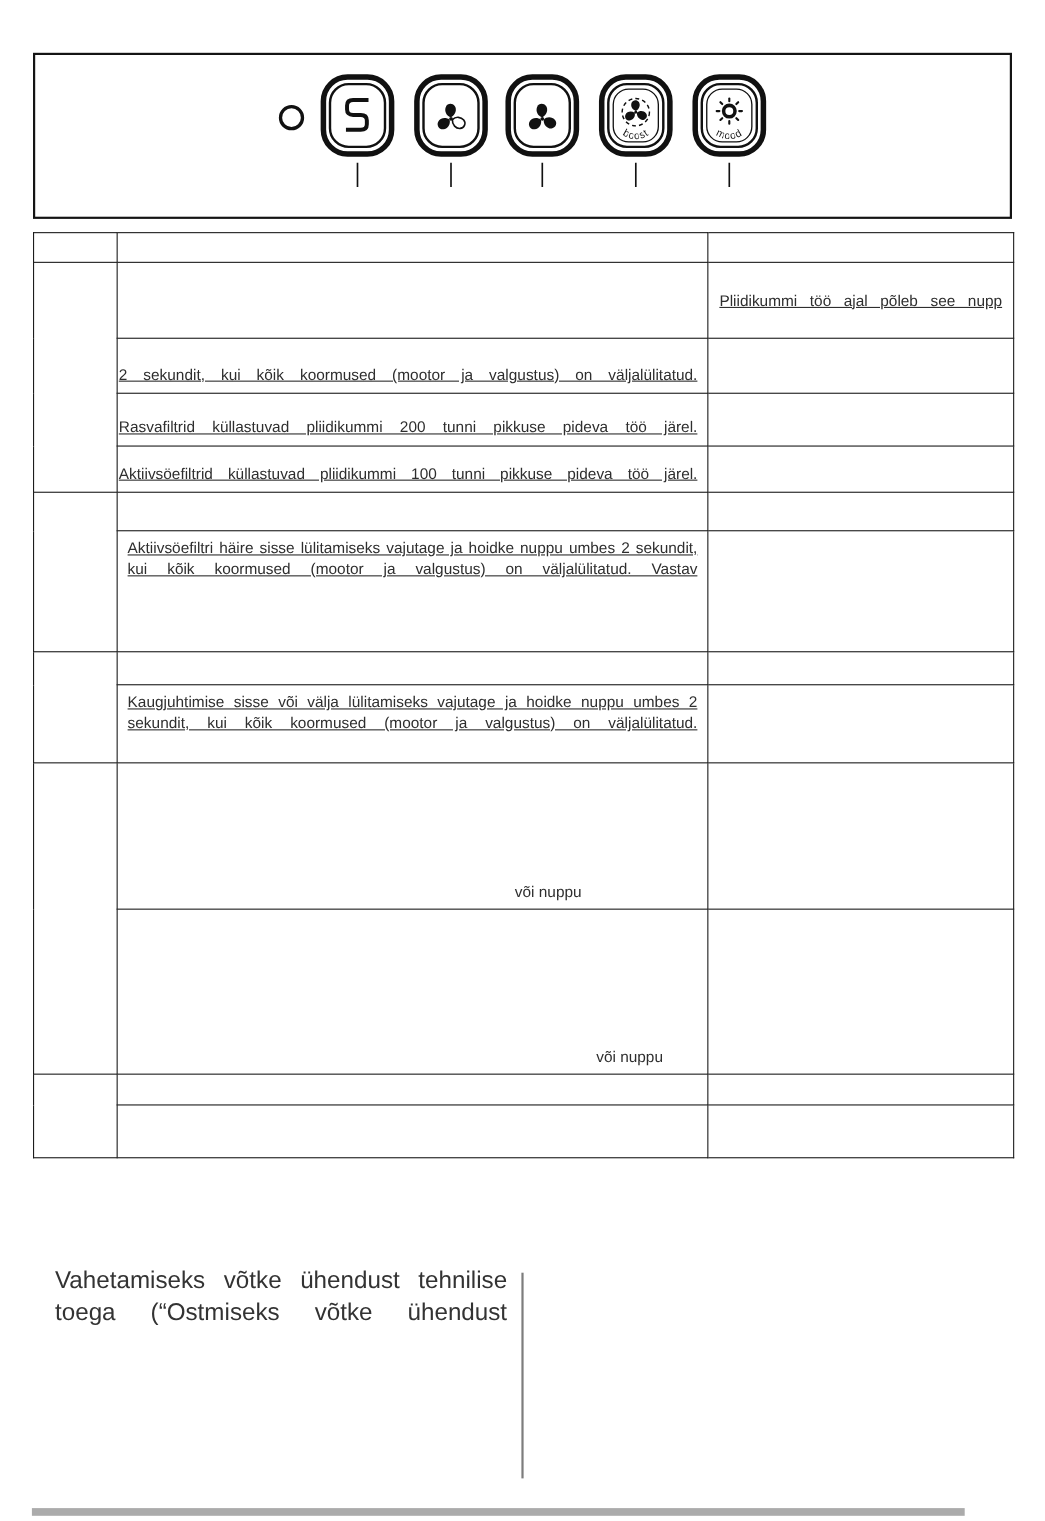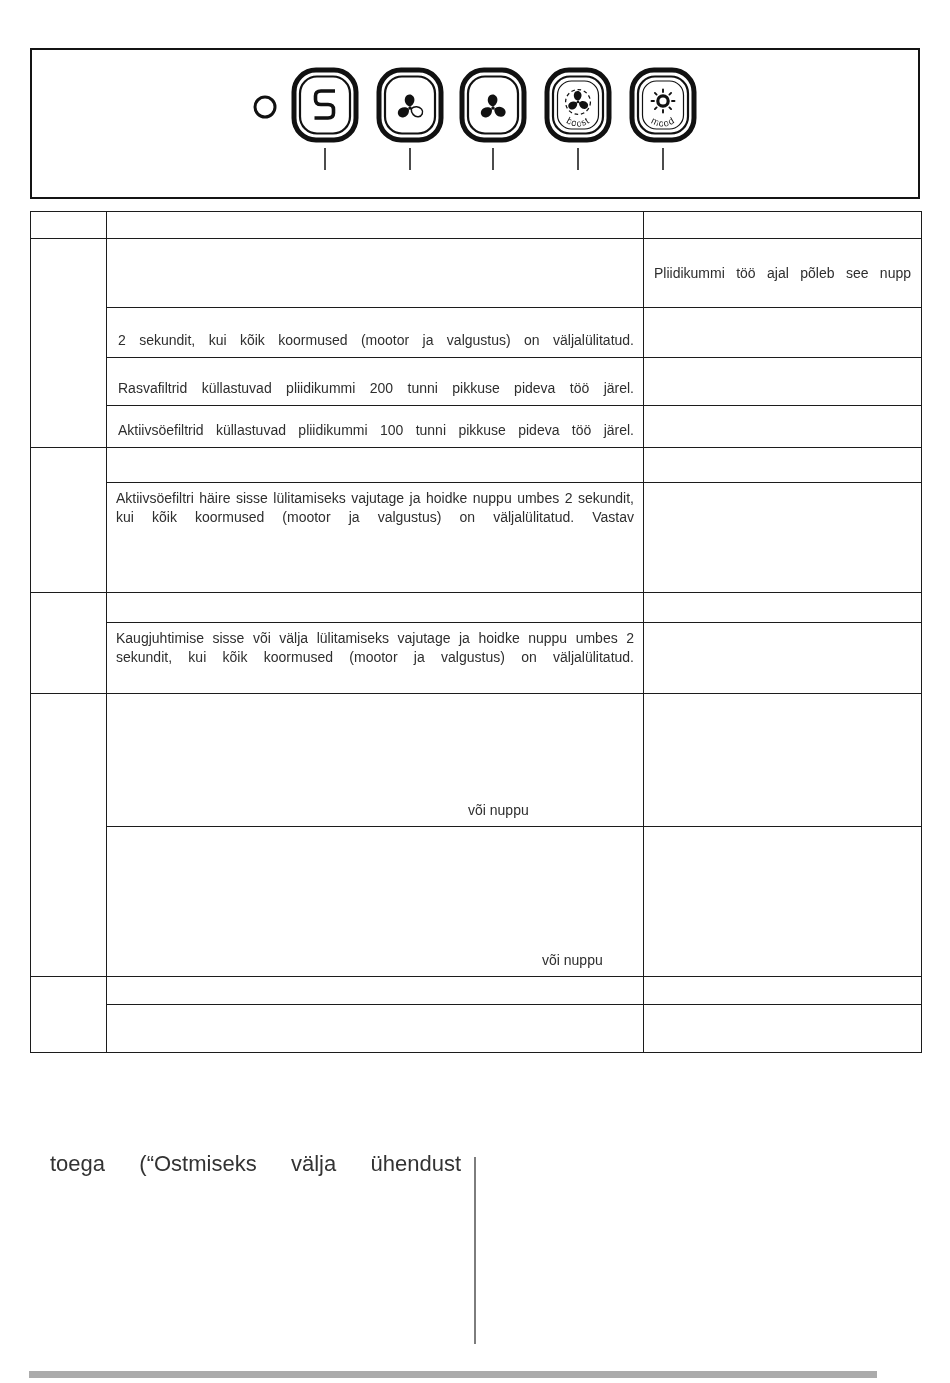--- a/index.html
+++ b/index.html
@@ -24,22 +24,22 @@
   .ray     { stroke:#111; stroke-width:1.9; stroke-linecap:round; }
   .tick    { stroke:#111; stroke-width:1.5; }
   .btn-curved { font-family:"Liberation Sans", sans-serif; font-size:9.5px; letter-spacing:0.6px;
                 fill:#111; stroke:#fff; stroke-width:2.6; paint-order:stroke; }
 
   
   .ctl-table { position:absolute; left:30px; top:211px; width:891px;
                border-collapse:collapse; table-layout:fixed; }
   .ctl-table td { border:1px solid #1c1c1c; padding:0; vertical-align:top;
                   font-size:14px; line-height:19px; color:#2e2e2e; overflow:hidden; }
-  .just   { text-align:justify; text-align-last:justify; }
-  td.txt-bot { vertical-align:bottom; padding:0 9px 7px 11px; }
+  .just   { text-align:justify; text-align-last:justify;text-decoration:underline; }
+  td.txt-bot { vertical-align:bottom; padding:0 9px 7px 1px; }
   td.txt-top { padding:6px 9px 0 9px; }
   td.note-cell-1 { vertical-align:bottom; text-align:left; padding:0 8px 6px 361px; }
   td.note-cell-2 { vertical-align:bottom; text-align:left; padding:0 8px 6px 435px; }
   td.right-note  { vertical-align:middle; padding:0 10px; }
 
   
   .footer-text { position:absolute; left:50px; top:1149px; width:411px;
                  font-size:22px; line-height:29px; color:#333; }
   .footer-text .jline { text-align:justify; text-align-last:justify; }
   .v-divider { position:absolute; left:474px; top:1157px; width:2px; height:187px; }
@@ -198,19 +198,20 @@
       <td></td>
     </tr>
     <tr style="height:48px">
       <td></td>
       <td></td>
     </tr>
   </tbody>
     </table>
 
   <div class="footer-text">
-    <div class="jline">toega (“Ostmiseks välja ühendust</div>
+    <div class="jline">Vahetamiseks võtke ühendust tehnilise</div>
+    <div class="jline">toega (“Ostmiseks võtke ühendust</div>
   </div>
 
   <div class="v-divider" style="background: rgb(125, 125, 125);"></div>
   <div class="bottom-rule" style="background: rgb(171, 171, 171);"></div>
 
 </div>
 
 </body></html>

